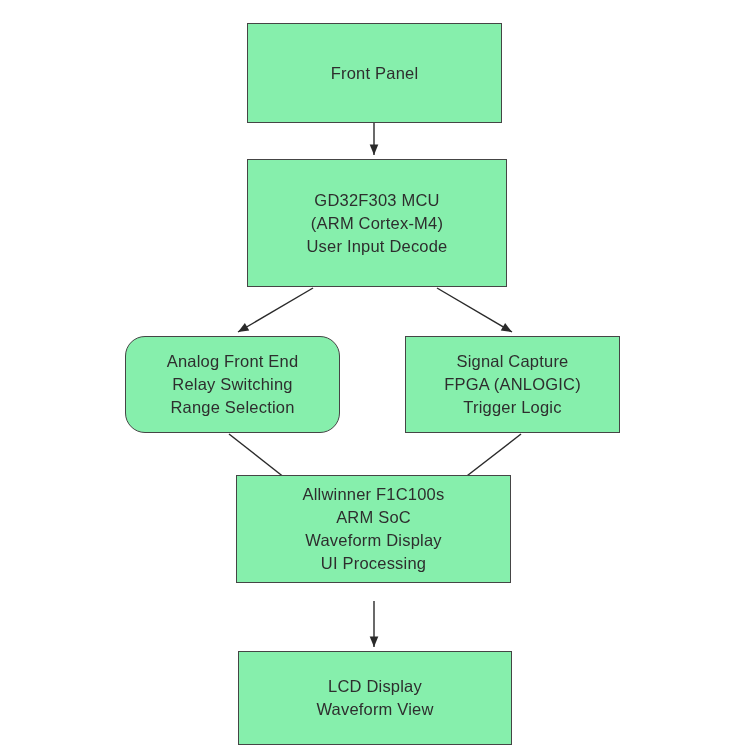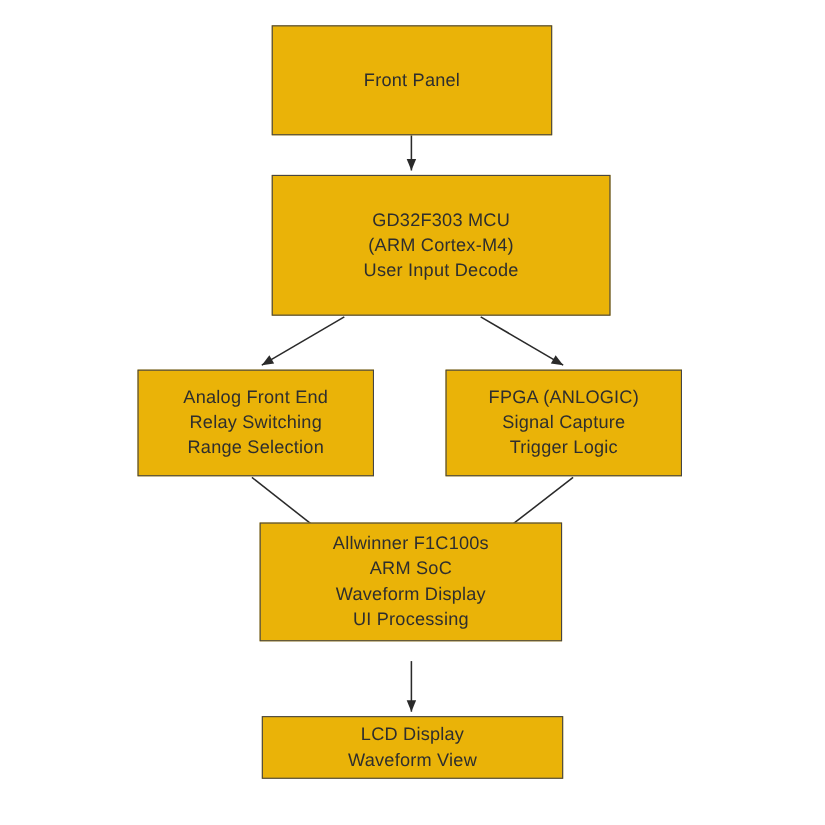--- a/index.html
+++ b/index.html
@@ -24,21 +24,21 @@
     pointer-events: none;
   }
   .arrows line {
     stroke: var(--arrow, #2a2a2a);
     stroke-width: 1.4;
   }
   .box {
     position: absolute;
     box-sizing: border-box;
     border: 1.5px solid var(--border, #454545);
-    background: #eab308;
+    background: #86efac;
     display: flex;
     flex-direction: column;
     justify-content: center;
     align-items: center;
     text-align: center;
   }
   .box .line {
     color: var(--text, #2e2e2e);
     font-size: 16.5px;
     line-height: 23px;
@@ -62,43 +62,43 @@
     <line x1="437" y1="288" x2="512" y2="332" marker-end="url(#arrowhead)"></line>
     <line x1="229" y1="434" x2="299" y2="489" marker-end="url(#arrowhead)"></line>
     <line x1="521" y1="434" x2="450" y2="489" marker-end="url(#arrowhead)"></line>
     <line x1="374" y1="601" x2="374" y2="647" marker-end="url(#arrowhead)"></line>
   </svg>
 
   <div class="box" style="left:247px; top:23px; width:255px; height:100px;">
     <div class="line">Front Panel</div>
   </div>
 
-  <div class="box" style="left:247px; top:159px; width:308px; height:128px;">
+  <div class="box" style="left:247px; top:159px; width:260px; height:128px;">
     <div class="line">GD32F303 MCU</div>
     <div class="line">(ARM Cortex-M4)</div>
     <div class="line">User Input Decode</div>
   </div>
 
-  <div class="box" style="left:125px; top:336px; width:215px; height:97px;">
+  <div class="box" style="left:125px; top:336px; width:215px; height:97px;border-radius:20px;">
     <div class="line">Analog Front End</div>
     <div class="line">Relay Switching</div>
     <div class="line">Range Selection</div>
   </div>
 
   <div class="box" style="left:405px; top:336px; width:215px; height:97px;">
+    <div class="line">Signal Capture</div>
     <div class="line">FPGA (ANLOGIC)</div>
-    <div class="line">Signal Capture</div>
     <div class="line">Trigger Logic</div>
   </div>
 
   <div class="box" style="left:236px; top:475px; width:275px; height:108px;">
     <div class="line">Allwinner F1C100s</div>
     <div class="line">ARM SoC</div>
     <div class="line">Waveform Display</div>
     <div class="line">UI Processing</div>
   </div>
 
-  <div class="box" style="left:238px; top:651px; width:274px; height:57px;align-items:center;">
+  <div class="box" style="left:238px; top:651px; width:274px; height:94px;align-items:center;">
     <div class="line">LCD Display</div>
     <div class="line">Waveform View</div>
   </div>
 
 </div>
 
 </body></html>

